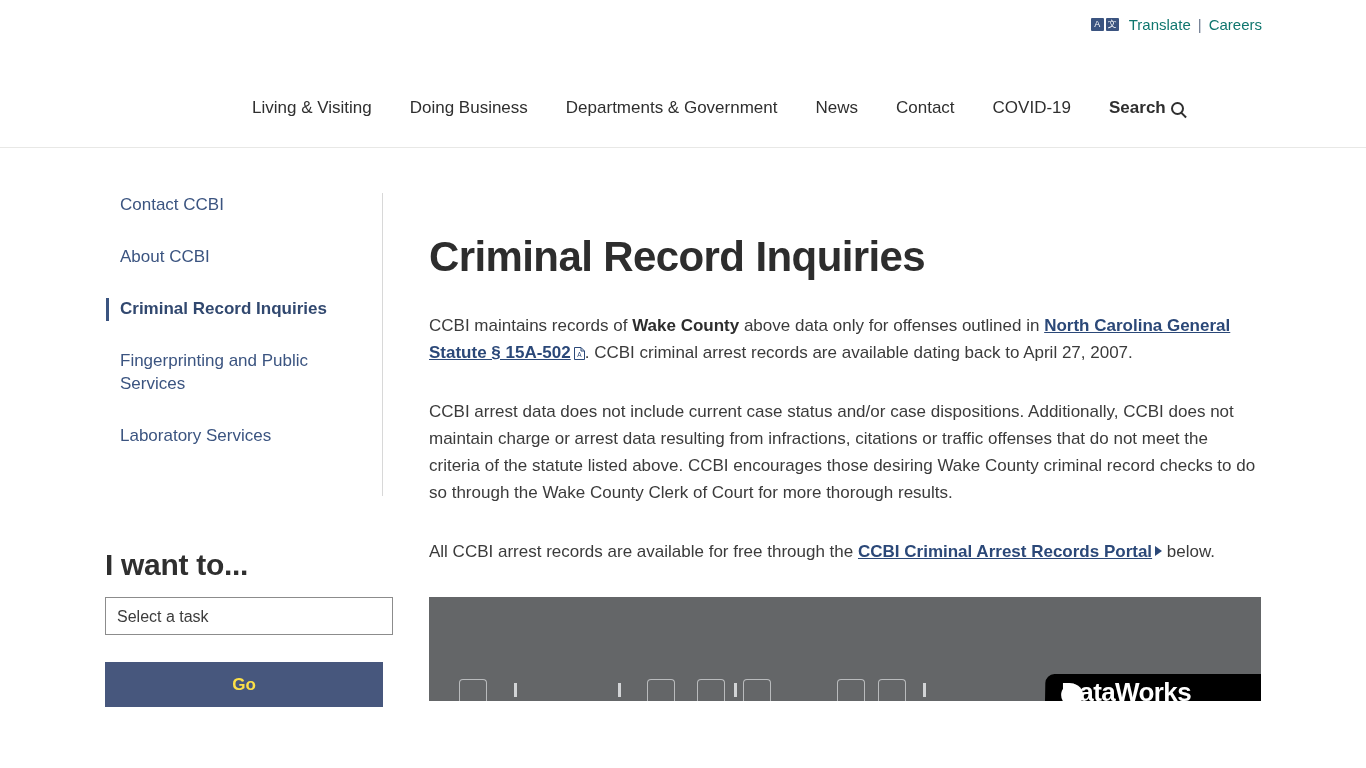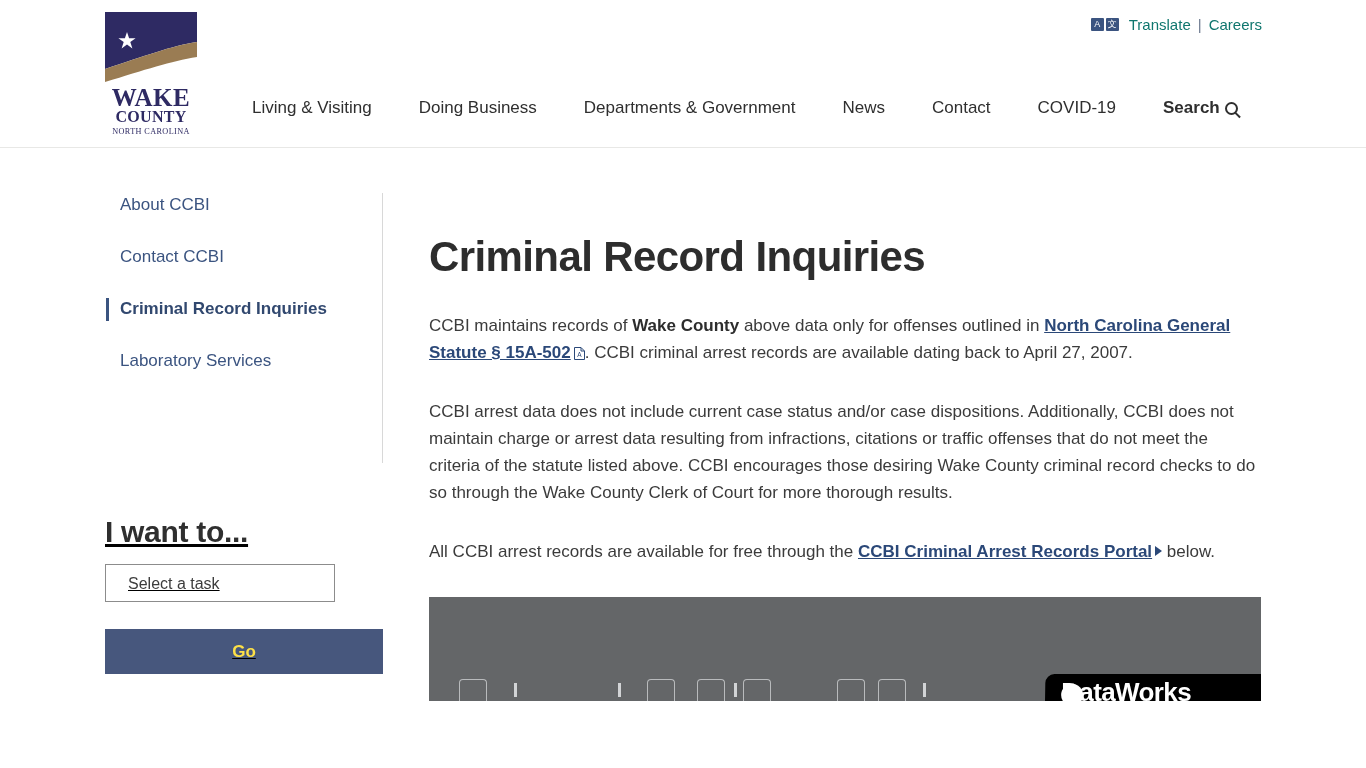--- a/index.html
+++ b/index.html
@@ -48,21 +48,21 @@
     text-align: center;
     border-radius: 1px;
   }
   .utility a { color: #0f766e; text-decoration: none; }
   .utility .sep { color: #6d7a90; }
 
   .mainnav {
     position: absolute;
     left: 252px; top: 98px;
     display: flex; align-items: center;
-    gap: 9px;
+    gap: 0;
     font-size: 17px;
   }
   .mainnav a {
     color: #2f2f2f;
     text-decoration: none;
     padding: 0 0;
     margin-right: 38px;
     white-space: nowrap;
   }
   .mainnav a:last-child { margin-right: 0; }
@@ -124,40 +124,39 @@
     content: "";
     position: absolute;
     left: 1px; top: 1px;
     width: 3px; height: 23px;
     background: #3b5480;
   }
 
   .iwant {
     margin-top: 51px;
     width: 278px;
-    text-decoration: underline;
   }
   .iwant h2 {
     font-size: 30px;
     line-height: 36px;
     font-weight: bold;
     color: #2f2f2f;
     letter-spacing: -0.3px;
     margin-bottom: 14px;
   }
   .task-select {
     display: block;
-    width: 230px;
+    width: 288px;
     height: 38px;
     border: 1px solid #8c8c8c;
     background: #ffffff;
     font-family: "Liberation Sans", sans-serif;
     font-size: 16px;
     color: #3c3c3c;
-    padding: 0 22px;
+    padding: 0 11px;
     border-radius: 0;
     -webkit-appearance: none;
     appearance: none;
     outline: none;
   }
   .go-btn {
     display: block;
     margin-top: 27px;
     width: 278px;
     height: 45px;
@@ -289,31 +288,20 @@
     width: 22px; height: 22px;
     border-radius: 50%;
     background: #ffffff;
   }
 </style>
 </head>
 <body>
 
 <div class="header">
 
-  <a class="logo" href="#">
-    <svg viewBox="0 0 92 125" xmlns="http://www.w3.org/2000/svg">
-      <rect x="0" y="0" width="92" height="60" fill="#ffffff"></rect>
-      <path d="M0 0 H92 V30 C66 34 40 44 0 57 Z" fill="#2e2a63"></path>
-      <path d="M0 57 C40 44 66 34 92 30 V45 C66 49 40 58 0 70 Z" fill="#9a7c53"></path>
-      <polygon fill="#ffffff" points="22,20 24.1,26.2 30.6,26.2 25.3,30.1 27.4,36.4 22,32.5 16.6,36.4 18.7,30.1 13.4,26.2 19.9,26.2"></polygon>
-      <text x="46" y="94" text-anchor="middle" fill="#2e2a63" font-family="Liberation Serif, serif" font-size="25" font-weight="bold" letter-spacing="0.5">WAKE</text>
-      <text x="46" y="110" text-anchor="middle" fill="#2e2a63" font-family="Liberation Serif, serif" font-size="16" font-weight="bold" letter-spacing="0.3">COUNTY</text>
-      <text x="46" y="122" text-anchor="middle" fill="#2e2a63" font-family="Liberation Serif, serif" font-size="8.2" letter-spacing="0.4">NORTH CAROLINA</text>
-    </svg>
-  </a>
 
   <div class="utility">
     <span class="translate-icon">
       <i>A</i>
         <i>文</i>
     </span>
     <a href="#">Translate</a>
     <span class="sep">|</span>
     <a href="#">Careers</a>
   </div>
@@ -331,23 +319,24 @@
       </a>
   </nav>
 
 </div>
 
 <div class="page">
 
   <aside class="sidebar">
 
     <nav class="sidebar-nav">
+      <a href="#" class="side-item">Contact CCBI</a>
       <a href="#" class="side-item">About CCBI</a>
-      <a href="#" class="side-item">Contact CCBI</a>
       <a href="#" class="side-item active">Criminal Record Inquiries</a>
+      <a href="#" class="side-item">Fingerprinting and Public Services</a>
       <a href="#" class="side-item">Laboratory Services</a>
     </nav>
 
     <div class="iwant">
       <h2>I want to...</h2>
       <select class="task-select">
         <option>Select a task</option>
       </select>
       <button class="go-btn">Go</button>
     </div>

